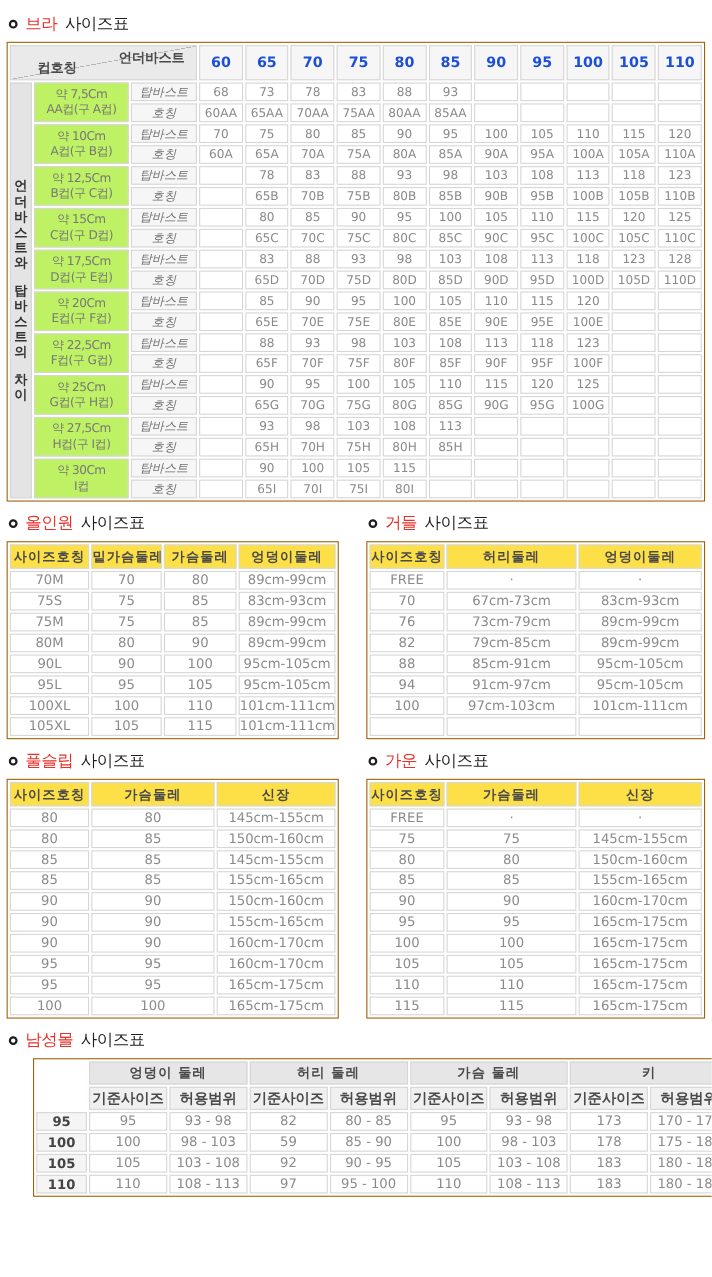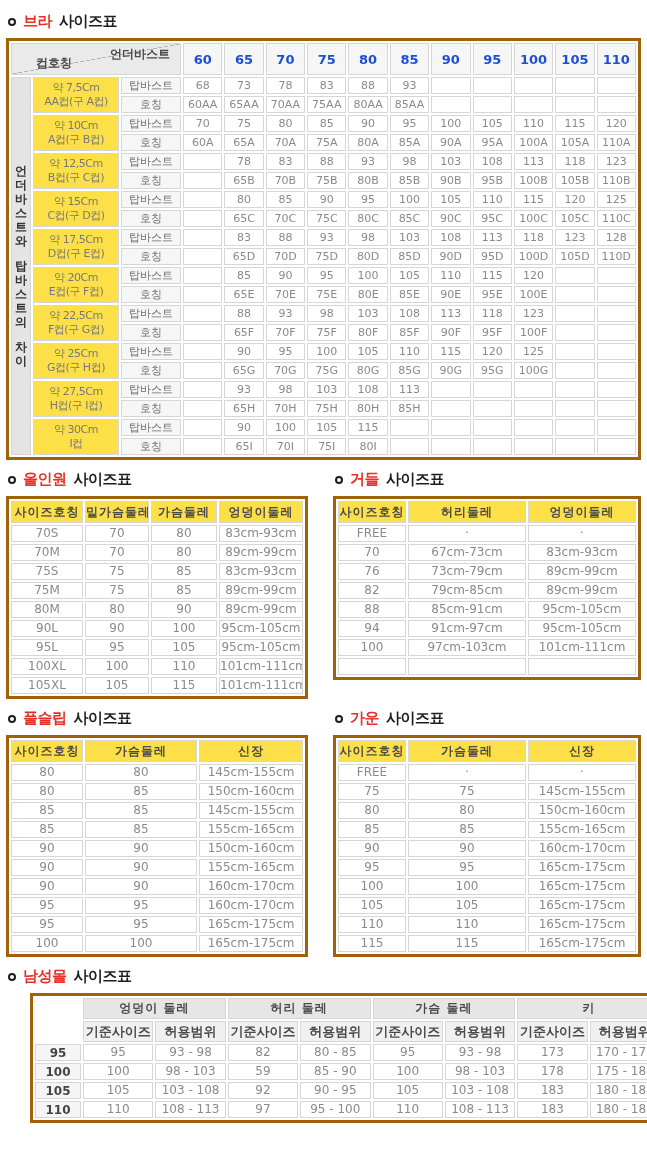--- a/index.html
+++ b/index.html
@@ -1,49 +1,49 @@
 <!DOCTYPE html>
 <html><head>
 <meta charset="utf-8">
 <style>
   html,body{margin:0;padding:0;background:#ffffff;}
   body{width:647px;height:1161px;overflow:hidden;
        font-family:"DejaVu Sans","Liberation Sans",sans-serif;}
   .page{padding:2px 6px 0 6px;width:635px;}
 
   h2.title{display:flex;align-items:center;gap:7px;margin:10px 0 7px 2px;
-           font-size:15px;font-weight:bold;color:#1d1d1d;letter-spacing:-0.5px;}
+           font-size:15px;font-weight:normal;color:#1d1d1d;letter-spacing:-0.5px;}
   h2.title .bullet{width:4px;height:4px;border:2px solid #1d1d1d;border-radius:50%;flex:none;}
   .red{color:#e8302a;}
 
   table.grid{border-collapse:separate;border-spacing:2px;background:#fff;
-             border:3px solid #a16207;table-layout:fixed;}
+             border:1px solid #a16207;table-layout:fixed;}
   .grid th,.grid td{border:1px solid #d6d6d6;text-align:center;vertical-align:middle;
                     padding:0;overflow:hidden;white-space:nowrap;}
   .grid th{background:#fde047;color:#4a4a4a;font-weight:bold;font-size:12px;height:20px;letter-spacing:1px;}
   .grid td{background:#fff;color:#8a8a8a;font-size:12px;height:15px;line-height:15px;}
 
   
   #bra-table{width:635px;}
   #bra-table th.num{background:#f6f6f6;color:#1d4ed8;font-size:13px;height:30px;letter-spacing:0;}
   #bra-table th.corner{position:relative;background:#eaeaea;height:30px;
      background-image:linear-gradient(to bottom right,transparent 49.4%,#b4b4b4 49.4%,#b4b4b4 50.6%,transparent 50.6%);}
   #bra-table th.corner .c-top{position:absolute;top:2px;right:10px;font-size:12px;color:#4a4a4a;letter-spacing:0;}
   #bra-table th.corner .c-bot{position:absolute;bottom:2px;left:24px;font-size:12px;color:#4a4a4a;letter-spacing:0;text-align:center;}
   #bra-table td{font-size:11px;}
   #bra-table td.side{background:#e4e4e4;}
   .vstack{display:flex;flex-direction:column;align-items:center;justify-content:center;height:100%;}
   .vchar{font-size:12px;font-weight:bold;color:#333;line-height:14px;}
   .vgap{height:11px;}
-  #bra-table td.cup{background:#fde047;color:#787878;line-height:14px;white-space:normal;}
+  #bra-table td.cup{background:#bef264;color:#787878;line-height:14px;white-space:normal;}
   #bra-table td.cup div{line-height:14px;letter-spacing:-0.5px;}
-  #bra-table td.lab{background:#f6f6f6;color:#6e6e6e;}
+  #bra-table td.lab{background:#f6f6f6;color:#6e6e6e;font-style:italic;}
 
   
-  .cols{display:flex;justify-content:space-between;align-items:flex-start;}
+  .cols{display:flex;justify-content:space-between;align-items:center;}
   .colL{width:302px;}
   .colR{width:308px;padding-left:20px;}
   .cols table{width:100%;}
 
   
   #mens-table{width:635px;margin-left:24px;}
   #mens-table th{letter-spacing:0;}
   #mens-table th.mcorner{background:#fff;border:1px solid #fdfdfd;}
   #mens-table th.mgroup{background:#e6e6e6;height:19px;letter-spacing:1px;}
   #mens-table th.msub{background:#f0f0f0;height:19px;font-size:13px;}
@@ -455,26 +455,20 @@
           <thead>
             <tr>
               <th>사이즈호칭</th>
               <th>밑가슴둘레</th>
               <th>가슴둘레</th>
               <th>엉덩이둘레</th>
             </tr>
           </thead>
           <tbody>
             <tr>
-              <td>70S</td>
-              <td>70</td>
-              <td>80</td>
-              <td>83cm-93cm</td>
-            </tr>
-            <tr>
               <td>70M</td>
               <td>70</td>
               <td>80</td>
               <td>89cm-99cm</td>
             </tr>
             <tr>
               <td>75S</td>
               <td>75</td>
               <td>85</td>
               <td>83cm-93cm</td>

